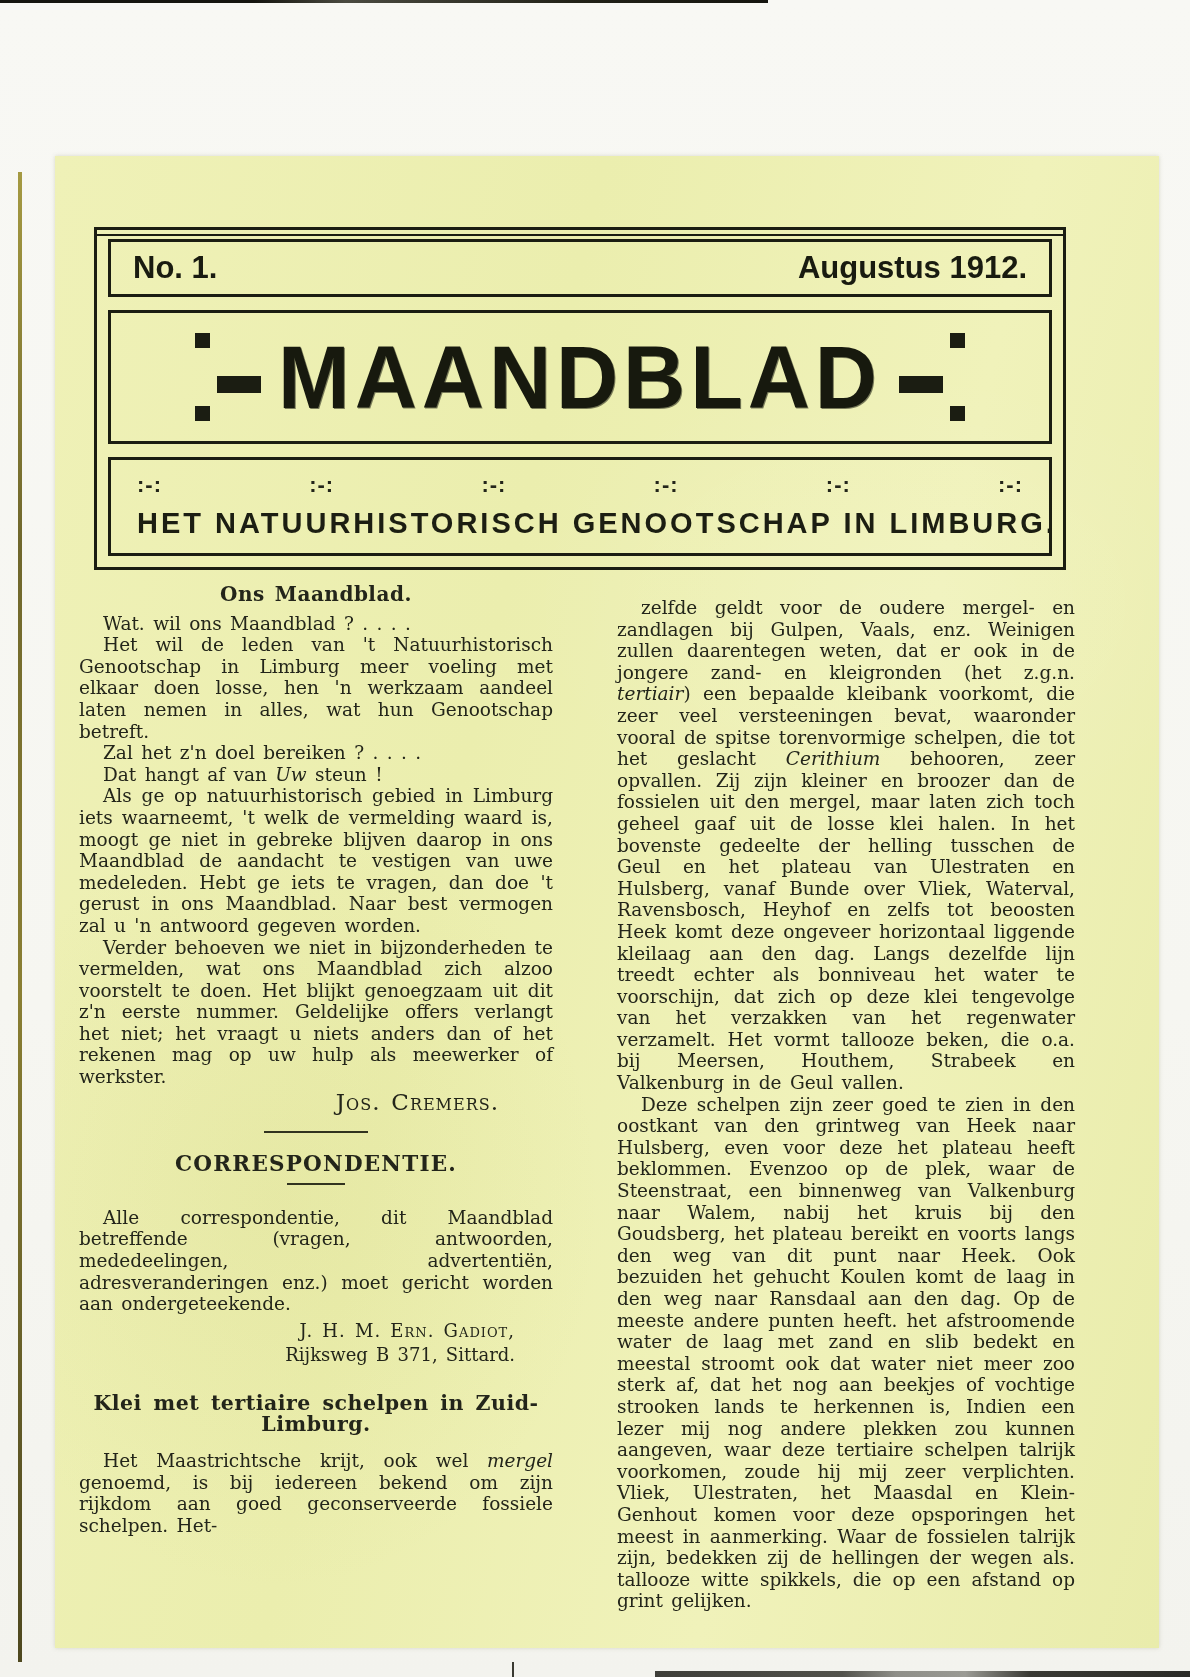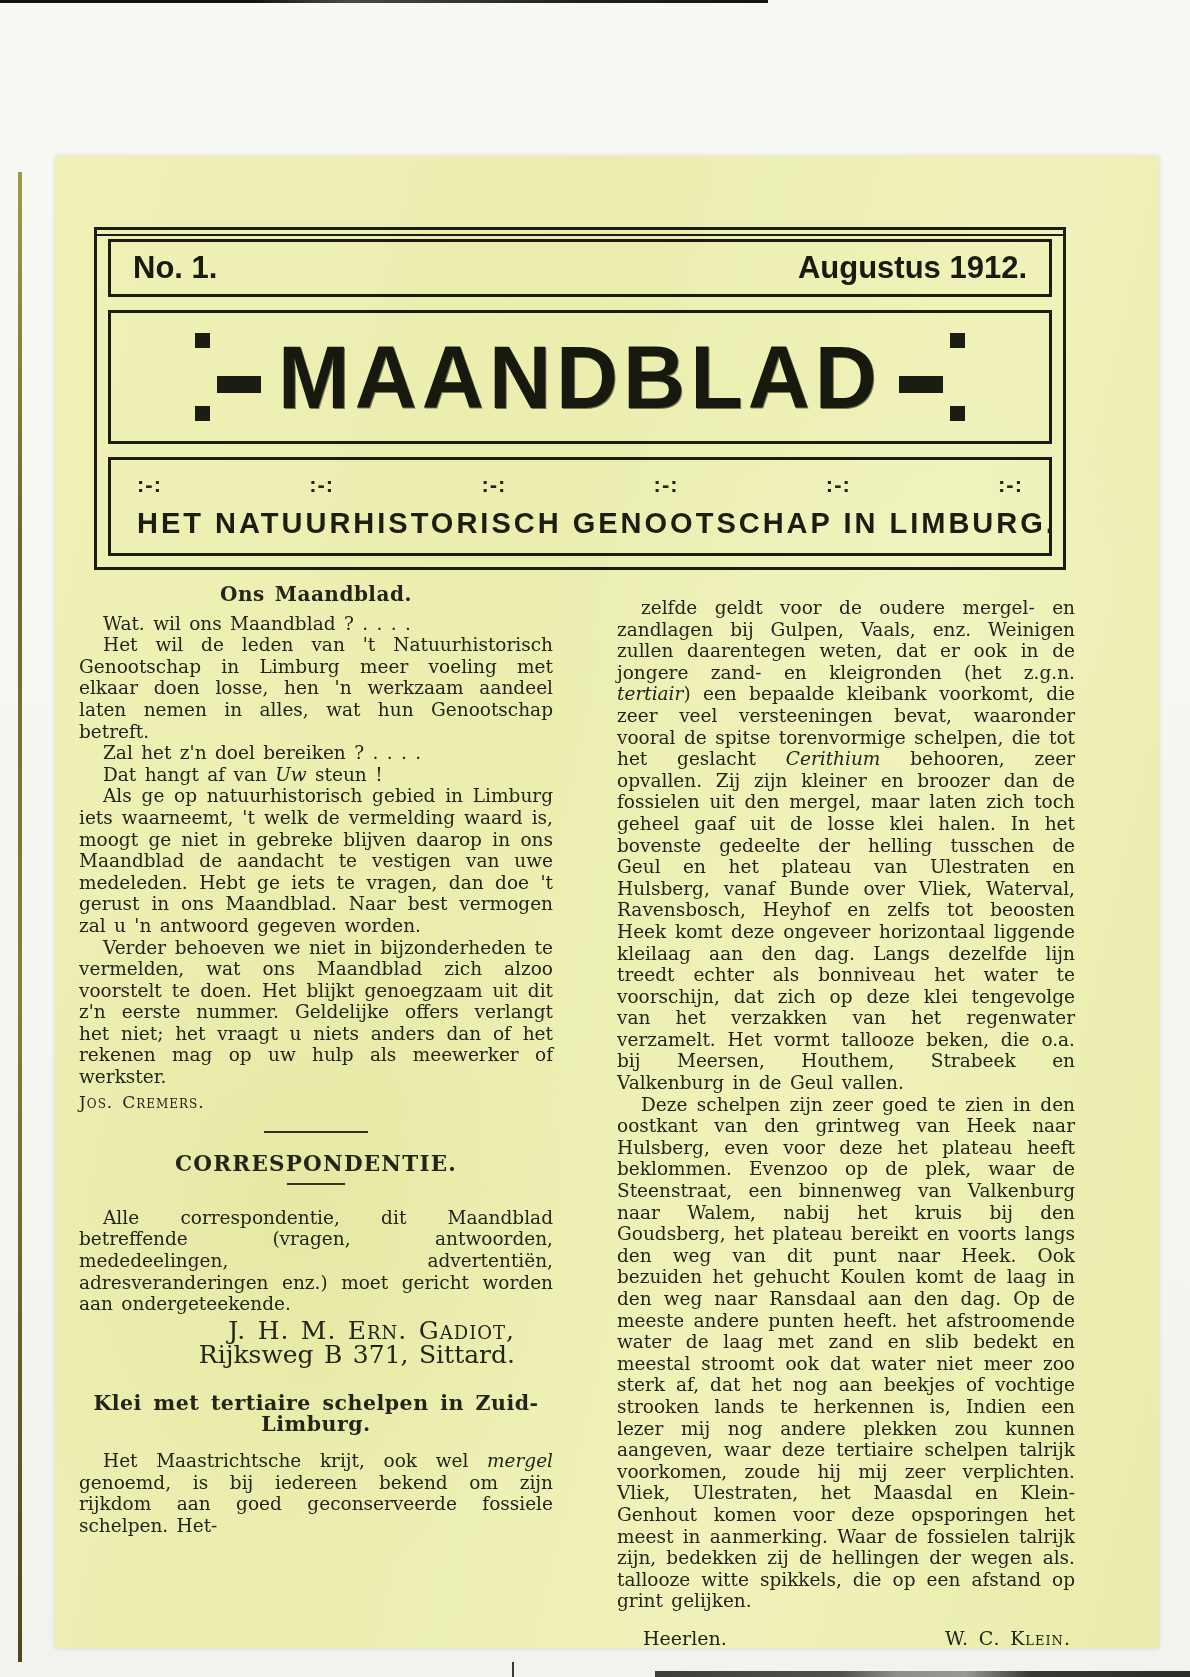--- a/index.html
+++ b/index.html
@@ -61,22 +61,22 @@
   .col{font-size:18.5px;line-height:21.6px;text-align:justify;word-spacing:2.5px;}
   .col-left{width:474px;}
   .col-right{width:458px;padding-top:13px;}
   .para{margin:0;text-indent:24px;}
   .article-heading{font-size:20px;font-weight:bold;text-align:center;margin:0 0 7px;letter-spacing:.5px;}
   .article-heading.caps{font-size:21.5px;letter-spacing:1.2px;margin-top:2px;}
   .article-heading.wide{font-size:20.5px;word-spacing:4px;margin:26px 0 14px;}
   .rule{width:104px;border:0;border-top:2px solid #31331f;margin:18px auto 20px;}
   .rule.small{width:58px;margin:8px auto 22px;border-top-width:2px;}
   .smallcaps{font-variant:small-caps;letter-spacing:1px;}
-  .sig-right{text-align:left;margin:4px 54px 0 0;font-size:17px;}
-  .sig-block{text-align:right;margin:4px 38px 8px 0;font-size:25px;line-height:24px;}
+  .sig-right{text-align:right;margin:4px 54px 0 0;font-size:23px;}
+  .sig-block{text-align:right;margin:4px 38px 8px 0;font-size:18px;line-height:24px;}
   .sig-row{display:flex;justify-content:space-between;margin-top:16px;font-size:19px;padding:0 4px 0 26px;}
 </style>
 </head>
 <body>
 
 <div class="canvas">
   <div class="topline"></div>
   <div class="spine"></div>
 
   <div class="page">
@@ -148,24 +148,20 @@
         <div>
             <p class="para">Het Maastrichtsche krijt, ook wel <i>mergel</i> genoemd, is bij iedereen bekend om zijn rijkdom aan goed geconserveerde fossiele schelpen.  Het-</p>
           </div>
       </div>
 
       <div class="col col-right">
         <div>
             <p class="para">zelfde geldt voor de oudere mergel- en zandlagen bij Gulpen, Vaals, enz.  Weinigen zullen daarentegen weten, dat er ook in de jongere zand- en kleigronden (het z.g.n. <i>tertiair</i>) een bepaalde kleibank voorkomt, die zeer veel versteeningen bevat, waaronder vooral de spitse torenvormige schelpen, die tot het geslacht <i>Cerithium</i> behooren, zeer opvallen.  Zij zijn kleiner en broozer dan de fossielen uit den mergel, maar laten zich toch geheel gaaf uit de losse klei halen.  In het bovenste gedeelte der helling tusschen de Geul en het plateau van Ulestraten en Hulsberg, vanaf Bunde over Vliek, Waterval, Ravensbosch, Heyhof en zelfs tot beoosten Heek komt deze ongeveer horizontaal liggende kleilaag aan den dag. Langs dezelfde lijn treedt echter als bonniveau het water te voorschijn, dat zich op deze klei tengevolge van het verzakken van het regenwater verzamelt.  Het vormt tallooze beken, die o.a. bij Meersen, Houthem, Strabeek en Valkenburg in de Geul vallen.</p>
             <p class="para">Deze schelpen zijn zeer goed te zien in den oostkant van den grintweg van Heek naar Hulsberg, even voor deze het plateau heeft beklommen.  Evenzoo op de plek, waar de Steenstraat, een binnenweg van Valkenburg naar Walem, nabij het kruis bij den Goudsberg, het plateau bereikt en voorts langs den weg van dit punt naar Heek. Ook bezuiden het gehucht Koulen komt de laag in den weg naar Ransdaal aan den dag.  Op de meeste andere punten heeft. het afstroomende water de laag met zand en slib bedekt en meestal stroomt ook dat water niet meer zoo sterk af, dat het nog aan beekjes of vochtige strooken lands te herkennen is,  Indien een lezer mij nog andere plekken zou kunnen aangeven, waar deze tertiaire schelpen talrijk voorkomen, zoude hij mij zeer verplichten.  Vliek, Ulestraten, het Maasdal en Klein-Genhout komen voor deze opsporingen het meest in aanmerking.  Waar de fossielen talrijk zijn, bedekken zij de hellingen der wegen als. tallooze witte spikkels, die op een afstand op grint gelijken.</p>
           </div>
-        <div class="sig-row">
-          <span>Heerlen.</span>
-          <span class="smallcaps">W. C. Klein.</span>
-        </div>
       </div>
 
     </div>
   </div>
 
   <div class="bottombar"></div>
   <div class="bottomtick"></div>
 </div>
 
 </body></html>

